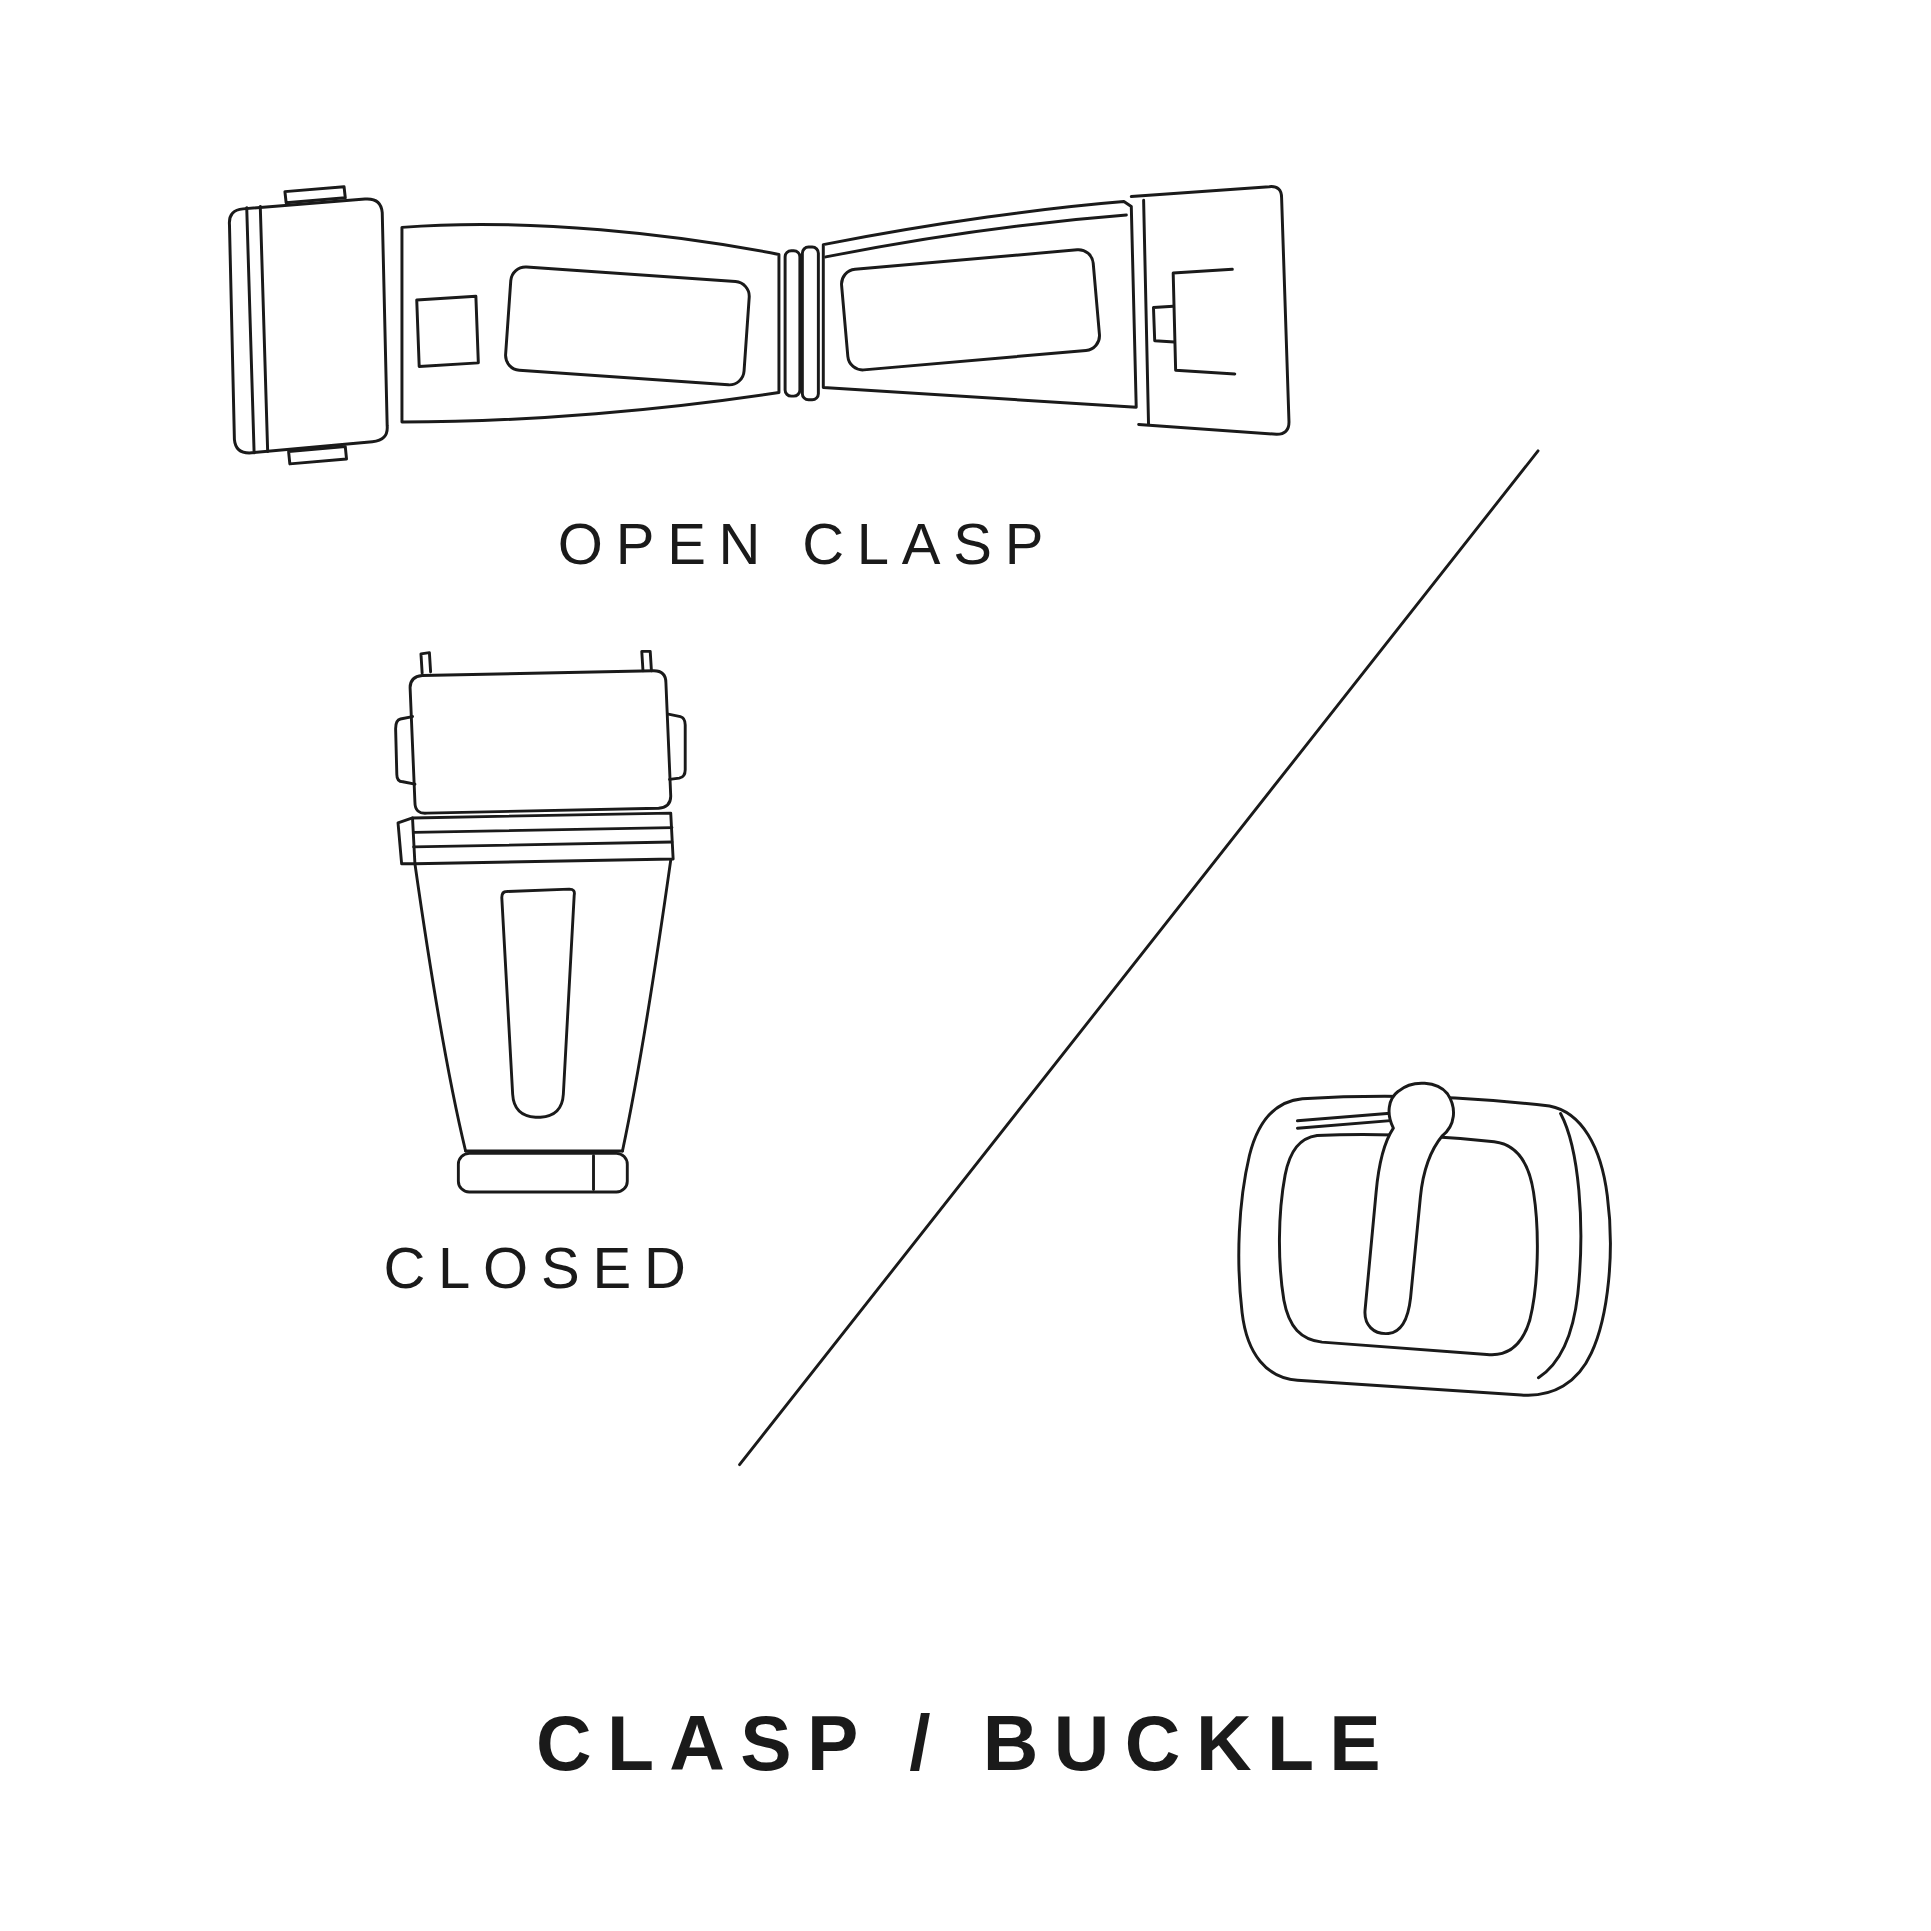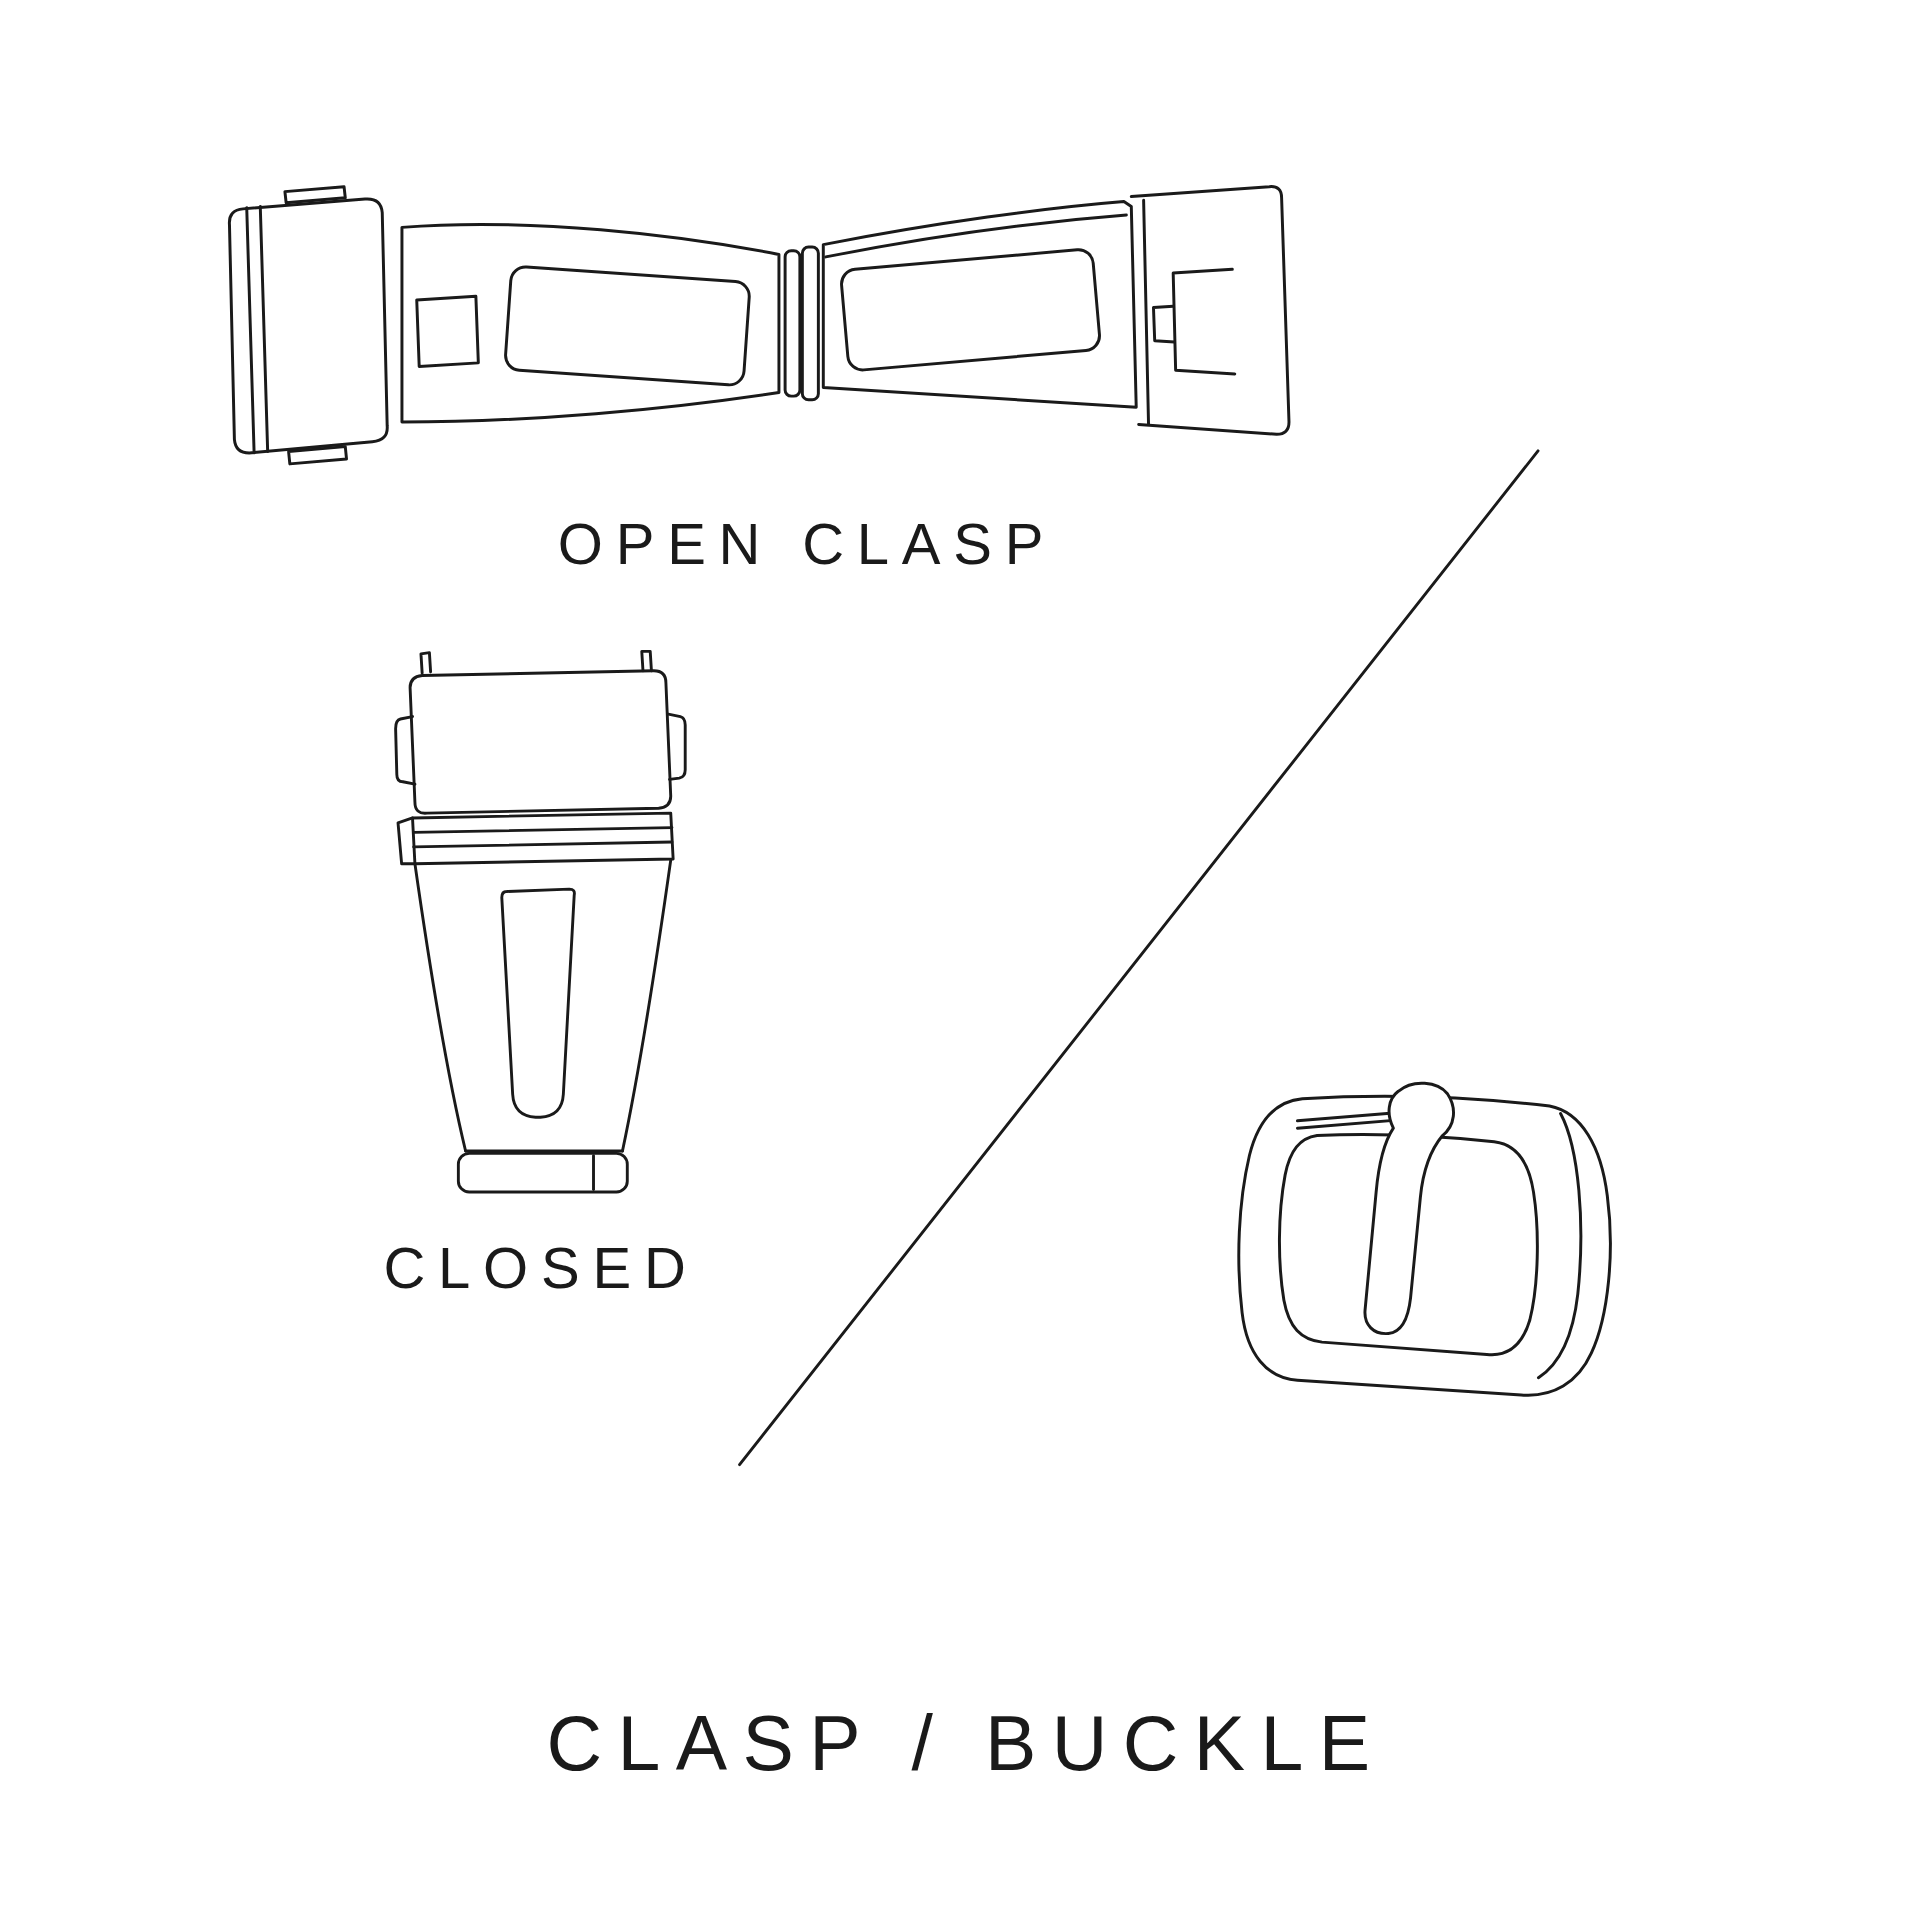--- a/index.html
+++ b/index.html
@@ -36,21 +36,21 @@
     color:var(--ink);
     font-weight:400;
   }
   .caption-open   { left:807px; top:510px; }
   .caption-closed { left:541px; top:1234px;text-align:center; }
   .title {
     position:absolute;
     left:966px; top:1699px;
     transform:translateX(-50%);
     font-size:77px;
-    font-weight:400;
+    font-weight:700;
     letter-spacing:0.2em;
     white-space:nowrap;
     color:var(--ink);
   }
 </style>
 </head>
 <body>
 
 <div class="canvas">
 

